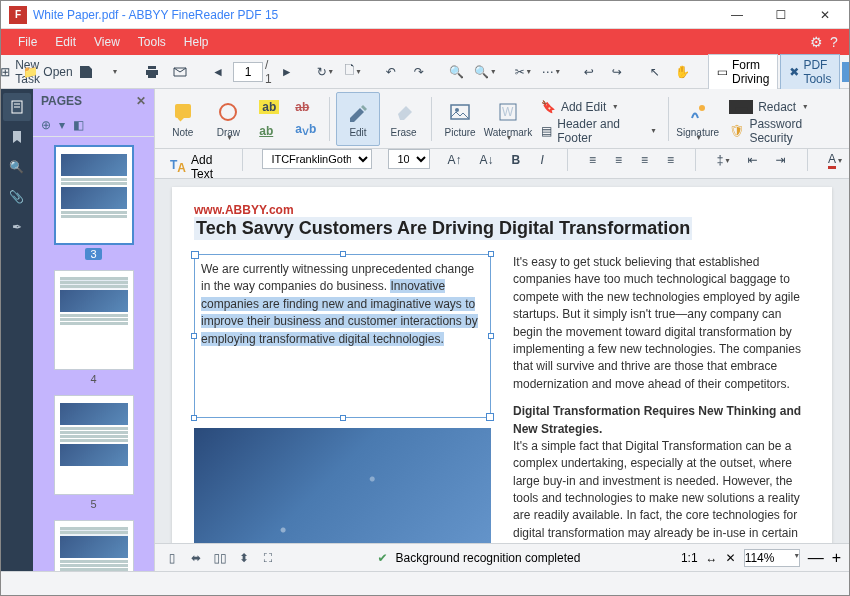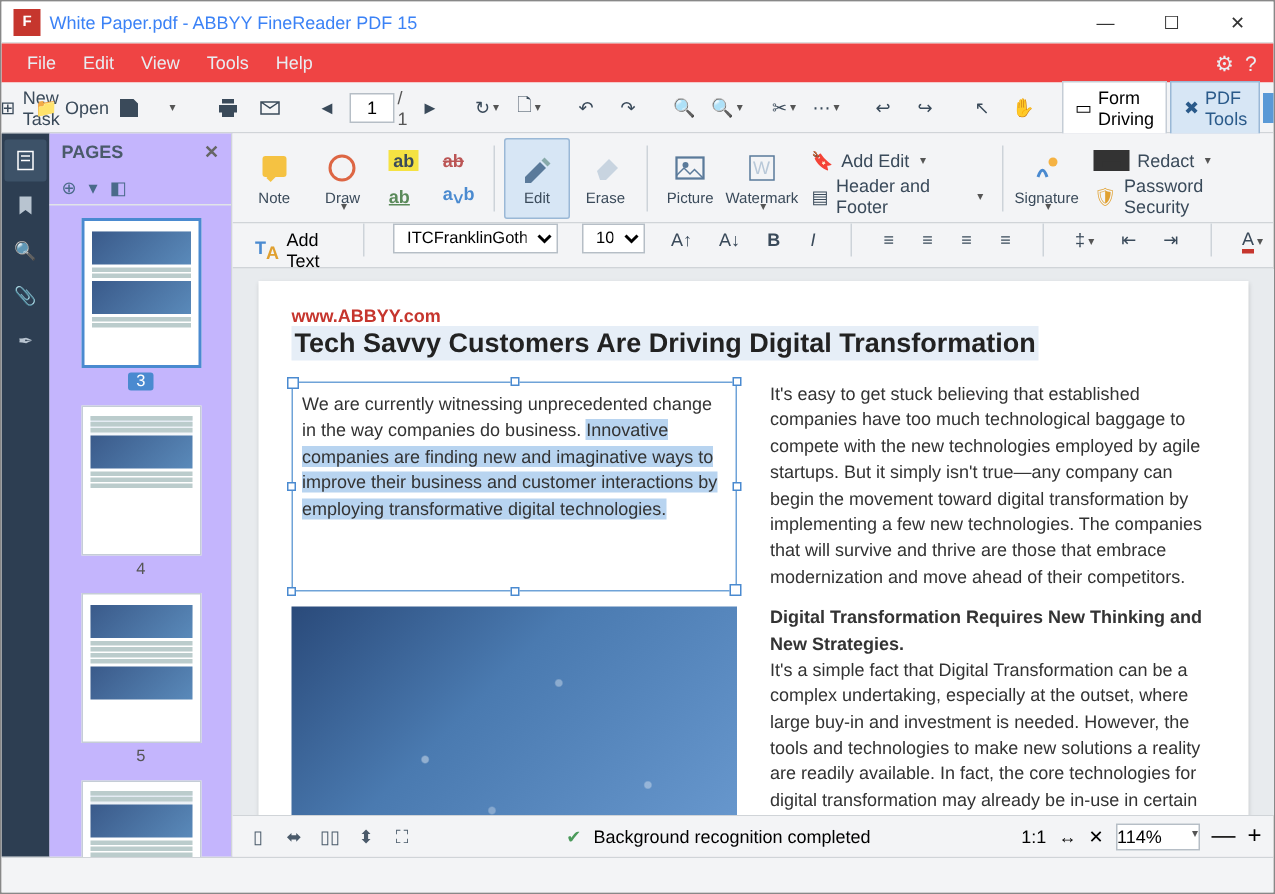--- a/index.html
+++ b/index.html
@@ -396,21 +396,21 @@
           <span class="caret">▾</span>
         </div>
     </div>
 
     <div class="docview">
       <div class="docpage">
         <div class="docurl">www.ABBYY.com</div>
         <div class="dochead">Tech Savvy Customers Are Driving Digital Transformation</div>
         <div class="doccols">
           <div class="doccol">
-            <div class="editbox" style="height:140px">
+            <div class="editbox" style="height:164px">
               <span class="handle-tr"></span><span class="handle-bl"></span><span class="handle-tm"></span><span class="handle-bm"></span><span class="handle-ml"></span><span class="handle-mr"></span>
               <span>We are currently witnessing unprecedented change in the way companies do business. </span><span class="seltext">Innovative companies are finding new and imaginative ways to improve their business and customer interactions by employing transformative digital technologies.</span>
             </div>
             <div class="docimg"></div>
           </div>
           <div class="doccol">
             <div>It's easy to get stuck believing that established companies have too much technological baggage to compete with the new technologies employed by agile startups. But it simply isn't true—any company can begin the movement toward digital transformation by implementing a few new technologies. The companies that will survive and thrive are those that embrace modernization and move ahead of their competitors.</div>
             <div class="subhead">Digital Transformation Requires New Thinking and New Strategies.</div>
             <div>It's a simple fact that Digital Transformation can be a complex undertaking, especially at the outset, where large buy-in and investment is needed. However, the tools and technologies to make new solutions a reality are readily available. In fact, the core technologies for digital transformation may already be in-use in certain areas of your organization. In most companies, Content Intelligence, Robotic Process Automation (RPA) and Artificial Intelligence (AI) are the central building blocks of digital transformation—allowing for a constellation of new solutions to rapidly transform your business.</div>
 

